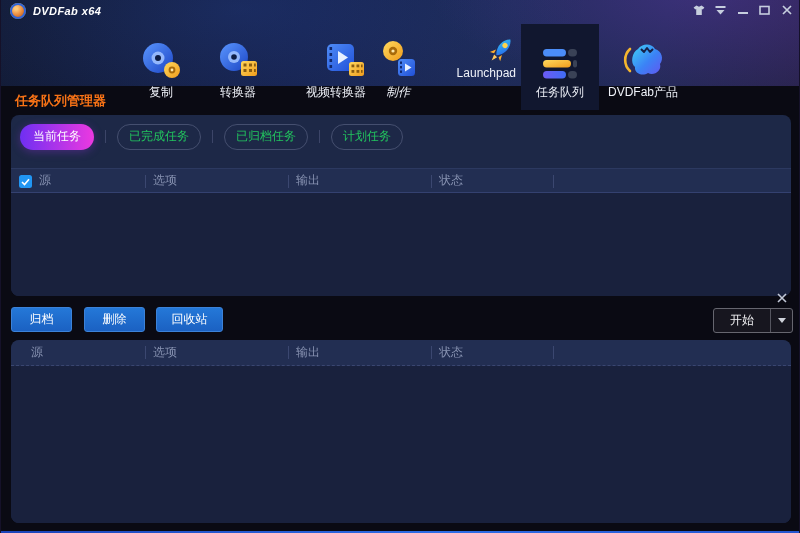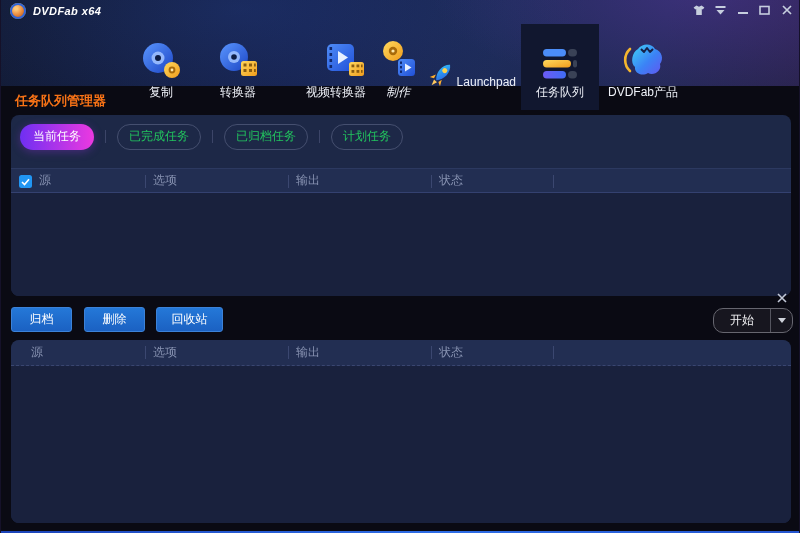--- a/index.html
+++ b/index.html
@@ -25,21 +25,21 @@
   .wc { width:13px; height:12px; display:flex; align-items:center; justify-content:center; cursor:pointer; }
 
   
   .nav-item { position:absolute; top:0; height:86px; display:flex; flex-direction:column;
     align-items:center; justify-content:flex-end; padding-bottom:9px; cursor:pointer;margin-top:24px; }
   .nav-item .lbl { font-size:12px; color:#eef1f8; margin-top:4px; white-space:nowrap; }
   .nav-copy   { left:125px; width:70px; }
   .nav-conv   { left:202px; width:70px; }
   .nav-video  { left:275px; width:90px;align-items:flex-end; }
   .nav-create { left:362px; width:70px;font-style:italic; }
-  .nav-launch { left:425px; width:90px; flex-direction:row; align-items:flex-end; justify-content:center; padding-bottom:19px; }
+  .nav-launch { left:425px; width:90px; flex-direction:column; align-items:flex-end; justify-content:center; padding-bottom:19px; }
   .nav-launch .lbl { margin:0 0 2px 1px; }
   .nav-queue  { left:520px; width:78px; background:#11172f; }
   .nav-prod   { left:600px; width:84px; }
 
   
   .page-title { position:absolute; left:14px; top:92px; font-size:13px; font-weight:bold; color:#f97316; }
 
   
   .panel { position:absolute; left:10px; width:780px; background:#1d2847; border-radius:8px; overflow:hidden; }
   .panel-top { top:115px; height:181px; }
@@ -73,21 +73,21 @@
   .panel-close { position:absolute; right:11px; top:292px; width:12px; height:12px; cursor:pointer;
     display:flex; align-items:center; justify-content:center; }
   .btn-blue { position:absolute; top:307px; height:25px; border-radius:3px; border:1px solid #3c82d8;
     background:linear-gradient(180deg,#2478d8,#1b61c2); color:#ffffff; font-size:12px;
     display:flex; align-items:center; justify-content:center; cursor:pointer;
     font-family:"Liberation Sans","DejaVu Sans",sans-serif; }
   .btn-archive { left:10px;  width:61px; }
   .btn-delete  { left:83px;  width:61px; }
   .btn-recycle { left:155px; width:67px; }
   .btn-start { position:absolute; top:308px; left:712px; width:80px; height:25px;
-    background:#17161f; border:1px solid #66666f; border-radius:10px;
+    background:#17161f; border:1px solid #66666f; border-radius:3px;
     display:flex; align-items:stretch; cursor:pointer; }
   .btn-start .main { flex:1; display:flex; align-items:center; justify-content:center;
     color:#f2f2f4; font-size:12px; }
   .btn-start .drop { width:22px; border-left:1px solid #55555f; display:flex;
     align-items:center; justify-content:center; }
   .tri-down { width:0; height:0; border-left:4px solid transparent; border-right:4px solid transparent;
     border-top:5px solid #cfd2da; }
 
   .bottom-edge { position:absolute; left:0; bottom:0; width:100%; height:2px;
     background:linear-gradient(90deg,#1b43b8,#2e6de6 55%,#2455cf); }

